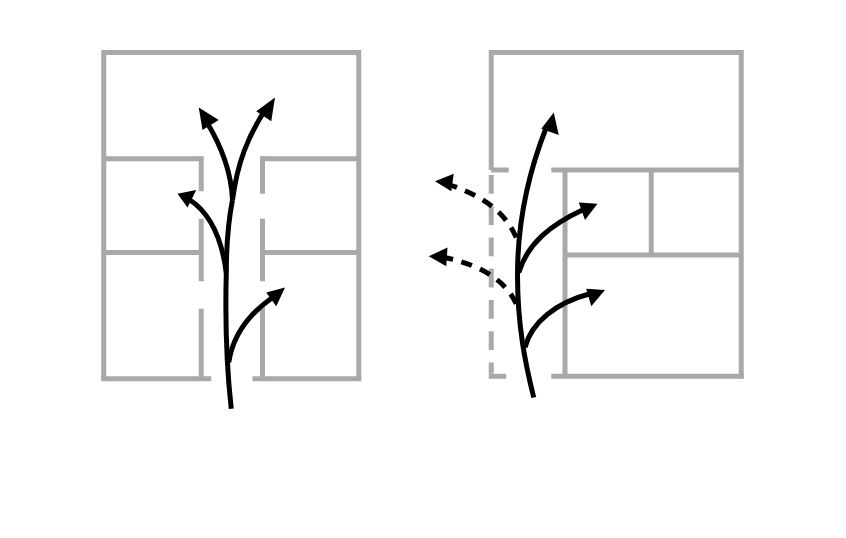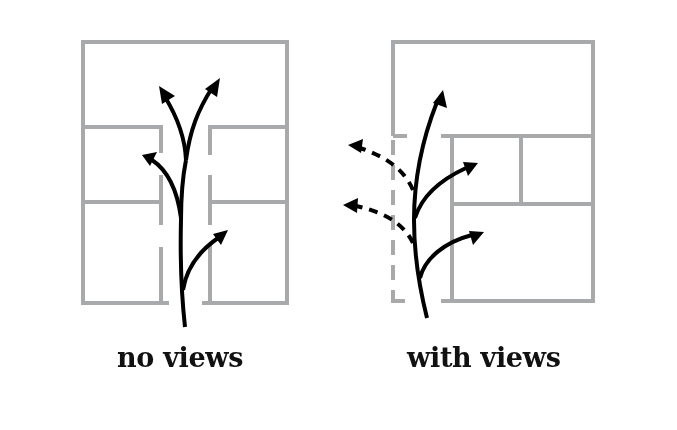--- a/index.html
+++ b/index.html
@@ -93,18 +93,16 @@
 
       <path class="path-dash" d="M413 190 C405 172 390 158 360 148"></path>
       <polygon class="head" points="348,145 363,139 361,153"></polygon>
       <path class="path-dash" d="M413 243 C405 226 388 213 356 206"></path>
       <polygon class="head" points="343,205 358,198 357,213"></polygon>
     </g>
   </g>
 </svg>
 
 <div class="caption" id="caption-left">
-  <span>no views</span>
 </div>
 
 <div class="caption" id="caption-right">
-  <span>with views</span>
 </div>
 
 </body></html>

